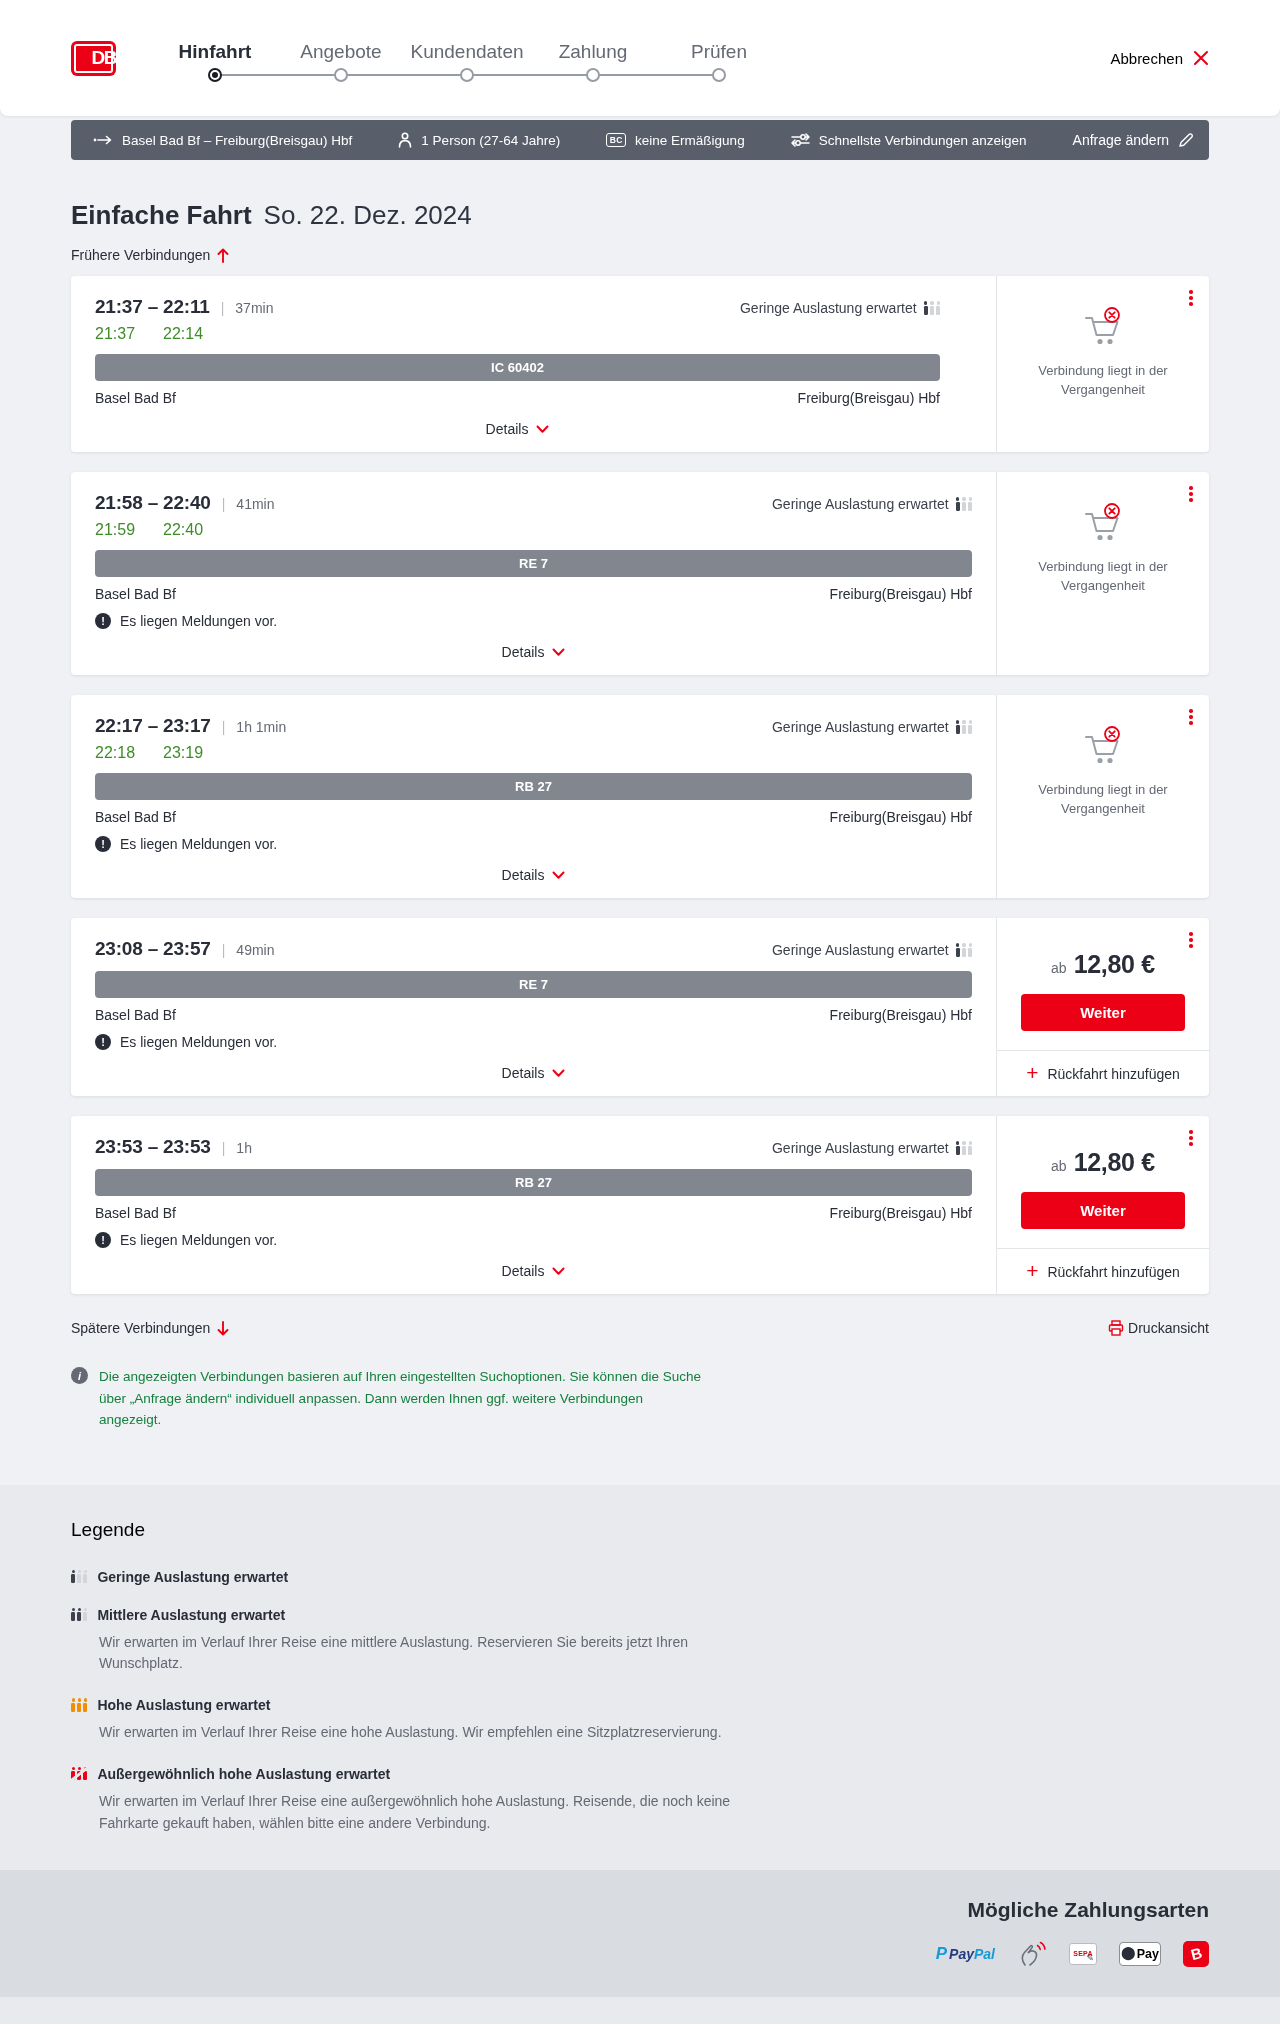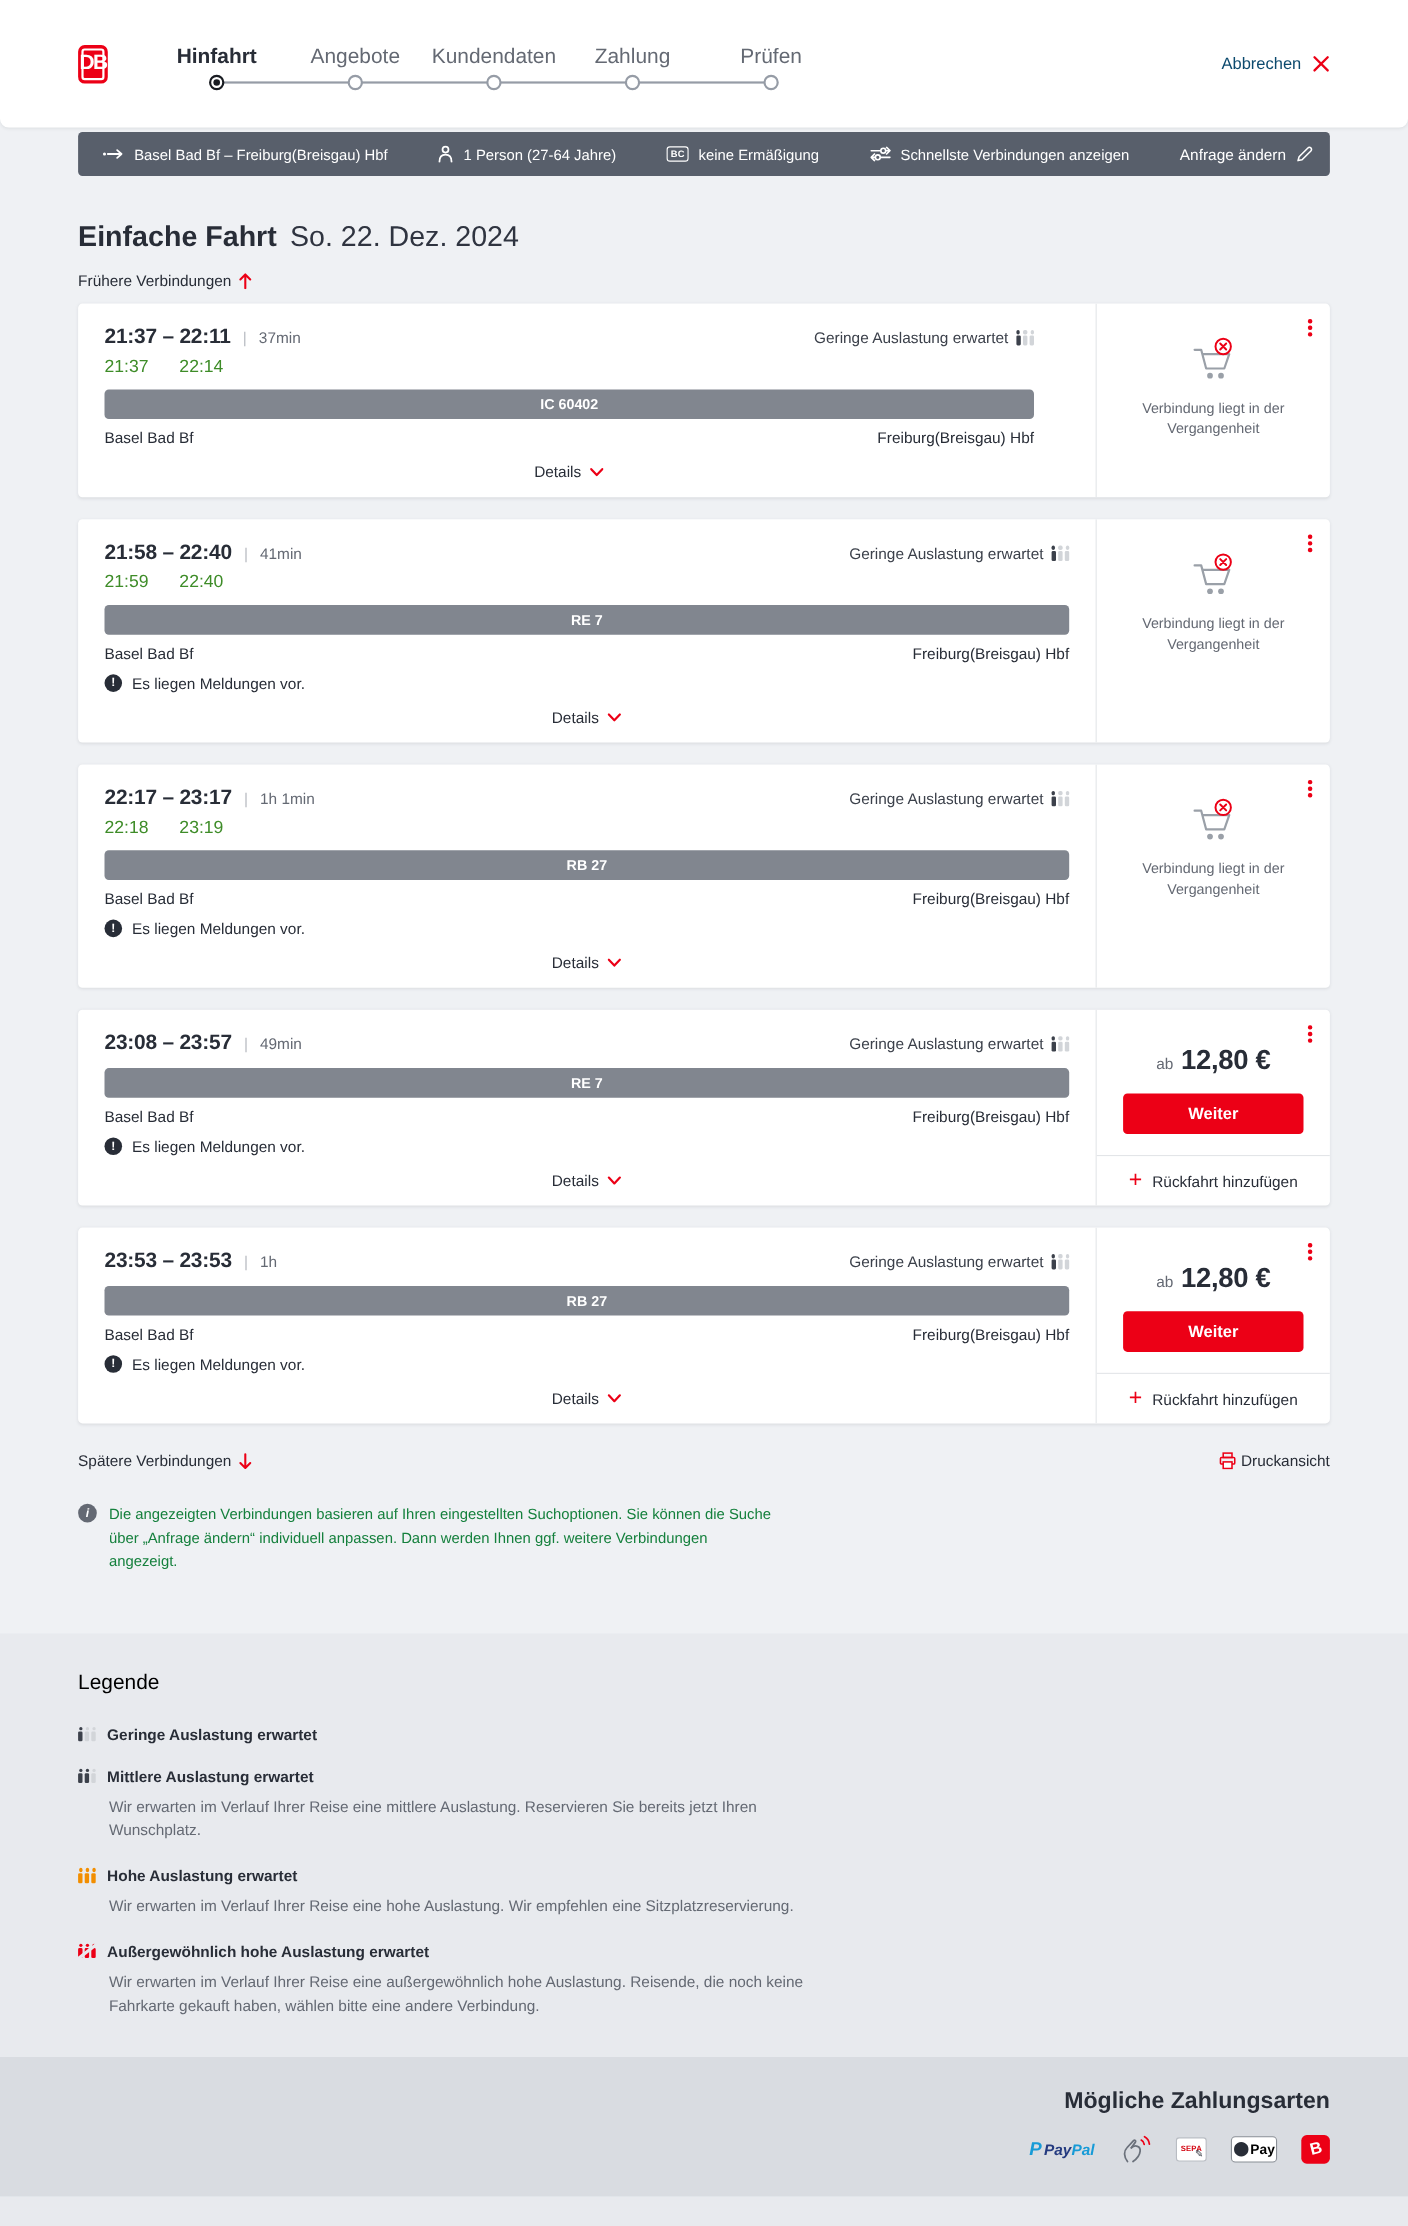--- a/index.html
+++ b/index.html
@@ -15,43 +15,43 @@
   
   .header {
     background:#fff; height:116px;
     display:flex; align-items:center;
     padding:0 71px;
     border-radius:0 0 8px 8px;
     box-shadow:0 1px 3px rgba(40,45,55,.08);
     position:relative; z-index:2;
   }
   .db-logo {
-    width:27px; height:35px; background:#ec0016; border-radius:6px;
-    position:relative; display:flex; align-items:center; justify-content:center;
+    width:45px; height:35px; background:#ec0016; border-radius:6px;
+    position:relative; display:flex; align-items:center; justify-content:flex-end;
     flex:0 0 auto;
   }
   .db-logo::before {
     content:""; position:absolute; inset:3px; border:2.5px solid #fff; border-radius:3px;
   }
   .db-logo span { color:#fff; font-weight:800; font-size:19px; letter-spacing:-1.5px; position:relative; }
 
   .stepper { display:flex; position:relative; margin-left:36px; padding-top:6px; }
   .step-track { position:absolute; left:63px; width:504px; top:39px; height:2.5px; background:#969ca6; }
   .step { width:126px; display:flex; flex-direction:column; align-items:center; position:relative; }
   .step-label { font-size:19px; color:#646973; height:20px; margin-bottom:7px; white-space:nowrap; }
   .step.active .step-label { color:#282d37; font-weight:700; }
   .step-dot {
     width:14px; height:14px; border-radius:50%; background:#fff;
     border:2.5px solid #969ca6; position:relative; z-index:1;
   }
   .step.active .step-dot { border-color:#191c22; }
   .step.active .step-dot::after {
     content:""; position:absolute; inset:2px; border-radius:50%; background:#191c22;
   }
-  .cancel { margin-left:auto; display:flex; align-items:center; gap:10px; font-size:15px; color:#0c4a6e; cursor:pointer; }
+  .cancel { margin-left:auto; display:flex; align-items:center; gap:10px; font-size:15px; color:#000000; cursor:pointer; }
 
   
   .query-bar {
     margin:4px 71px 0; background:#585f6b; border-radius:4px; height:40px;
     display:flex; align-items:center; color:#fff; font-size:13.5px;
     padding:0 22px; gap:46px;
   }
   .qitem { display:flex; align-items:center; gap:9px; white-space:nowrap; }
   .qitem.change { margin-left:auto; font-size:14px; cursor:pointer; }
   .bc-chip {

